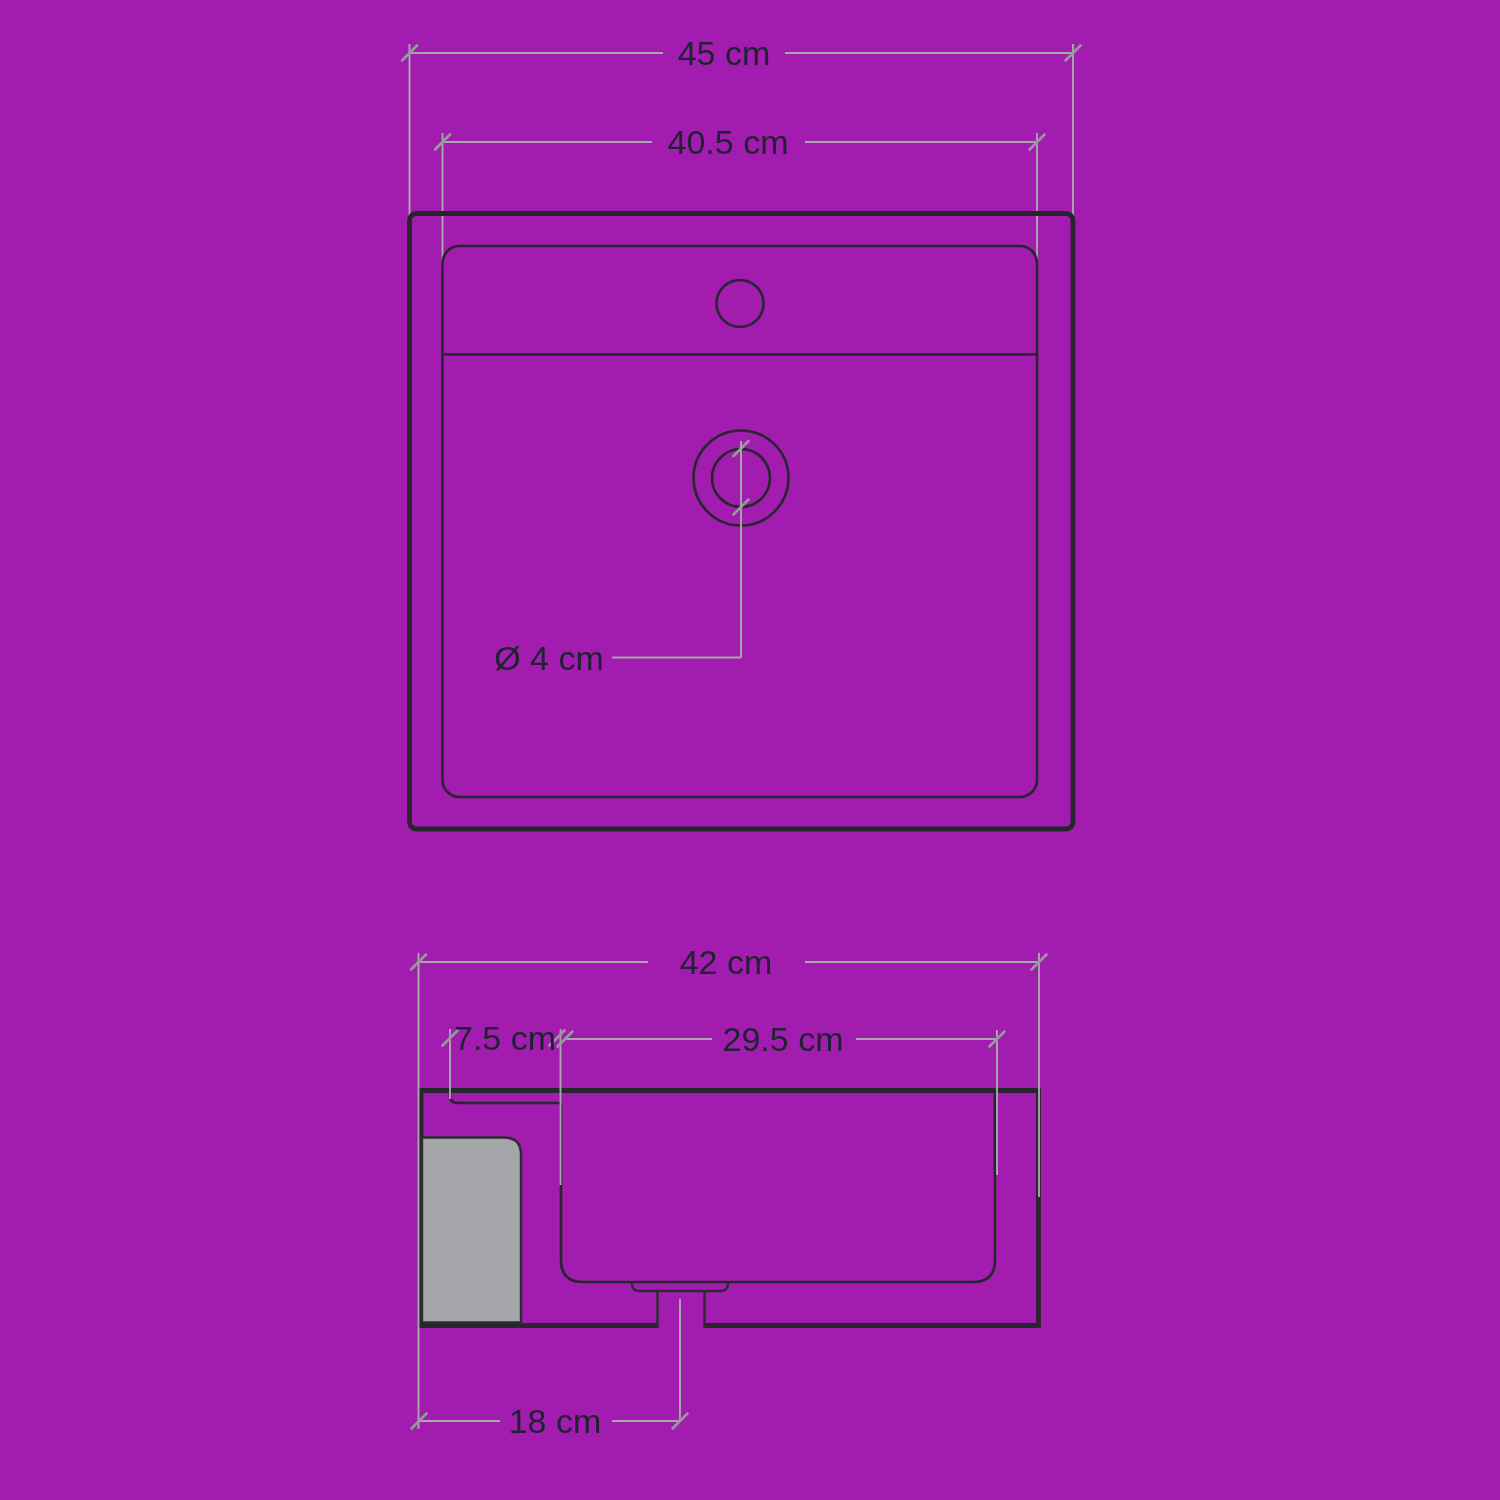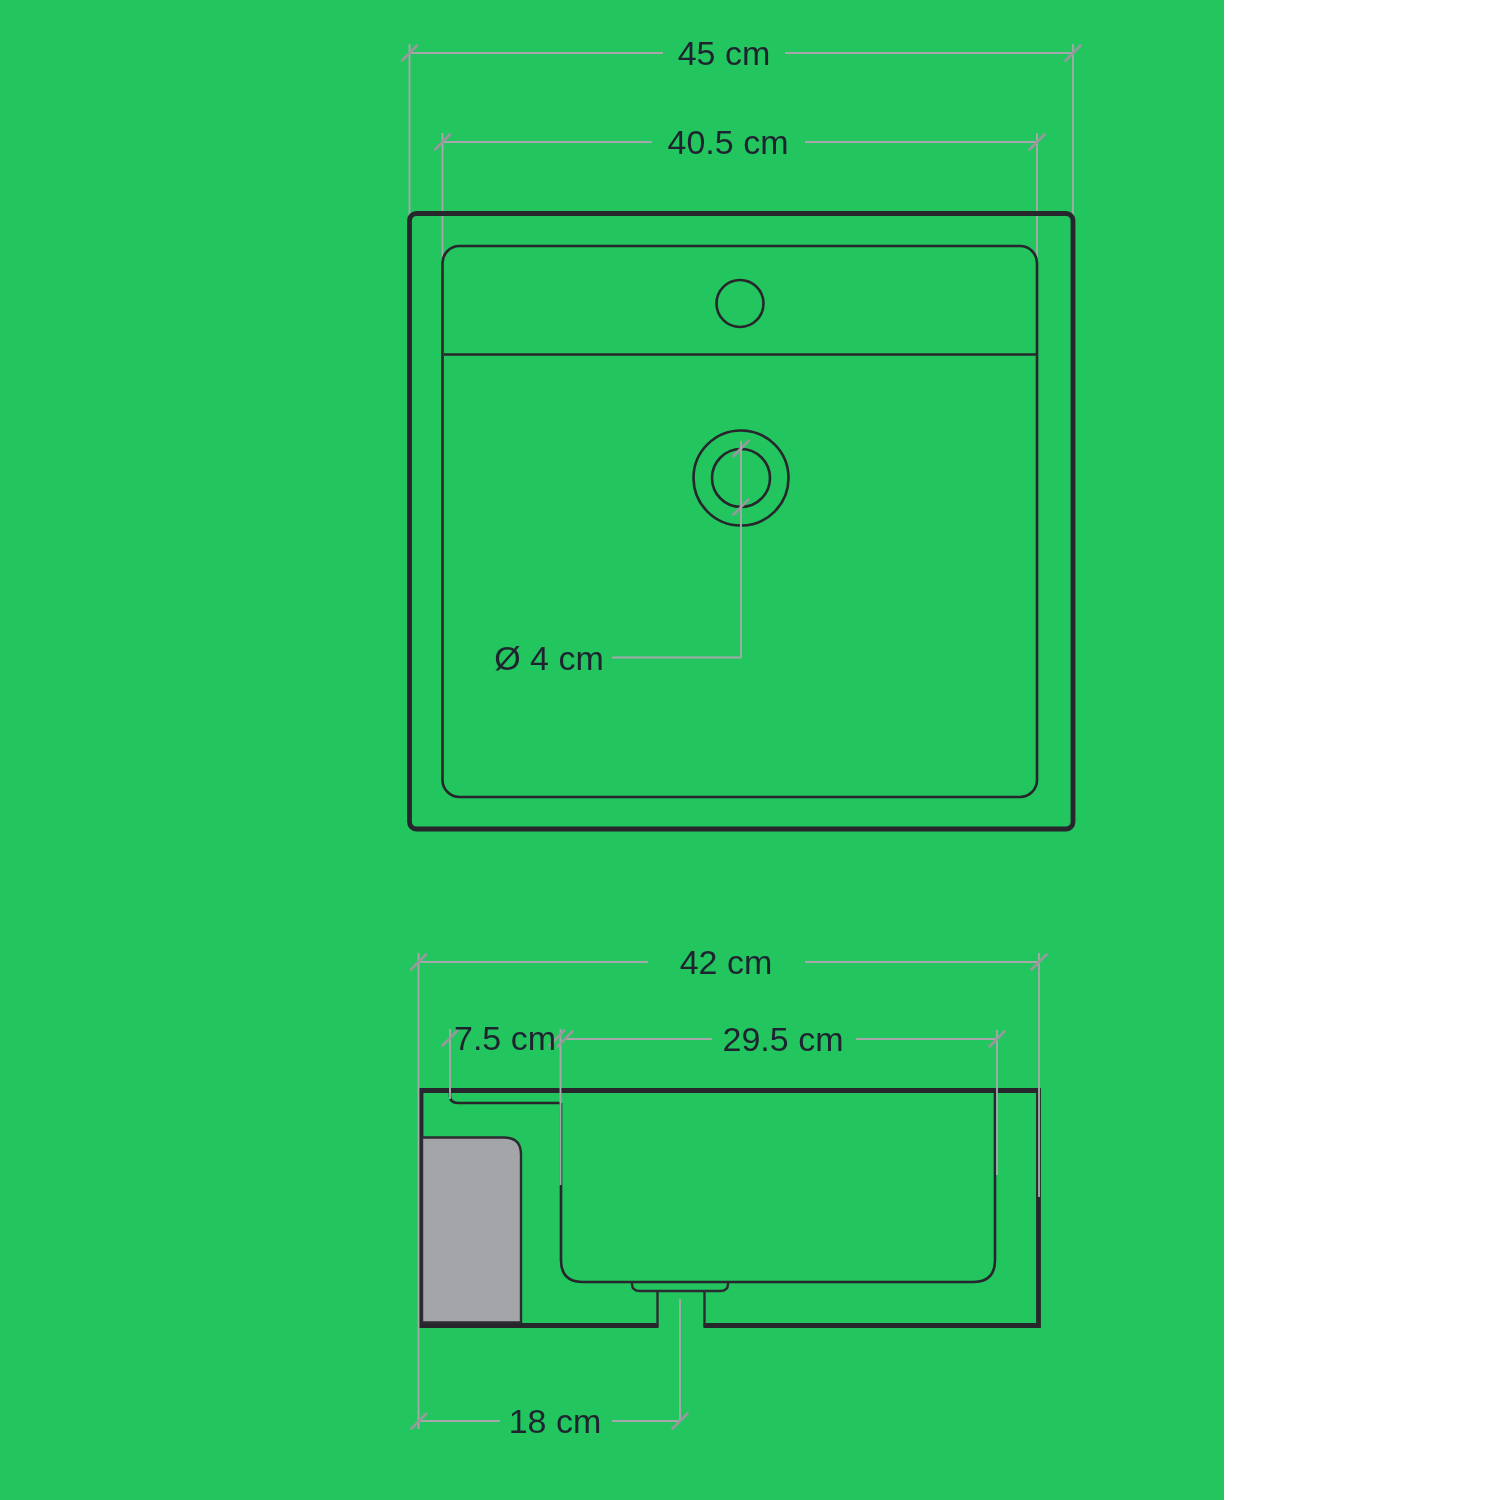--- a/index.html
+++ b/index.html
@@ -1,19 +1,19 @@
 <!DOCTYPE html>
 <html><head>
 <meta charset="utf-8">
 <style>
   html,body{margin:0;padding:0;background:#ffffff;}
   .canvas{
     position:relative;
-    width:1224px;height:1500px;
-    background:#22c55e;
+    width:1500px;height:1500px;
+    background:#a21caf;
     font-family:"Liberation Sans", sans-serif;
   }
   svg{display:block;width:1500px;height:1500px;}
   
   .ink-thick{stroke:#26262c;stroke-width:4.8;fill:none;stroke-linecap:square;}
   .ink{stroke:#26262c;stroke-width:2.6;fill:none;stroke-linecap:butt;}
   .ink-mid{stroke:#2b2b31;stroke-width:2.4;fill:none;}
   
   .dim{stroke:#a6a8ab;stroke-width:1.9;fill:none;}
   .tick{stroke:#97999c;stroke-width:2.6;fill:none;stroke-linecap:round;}

